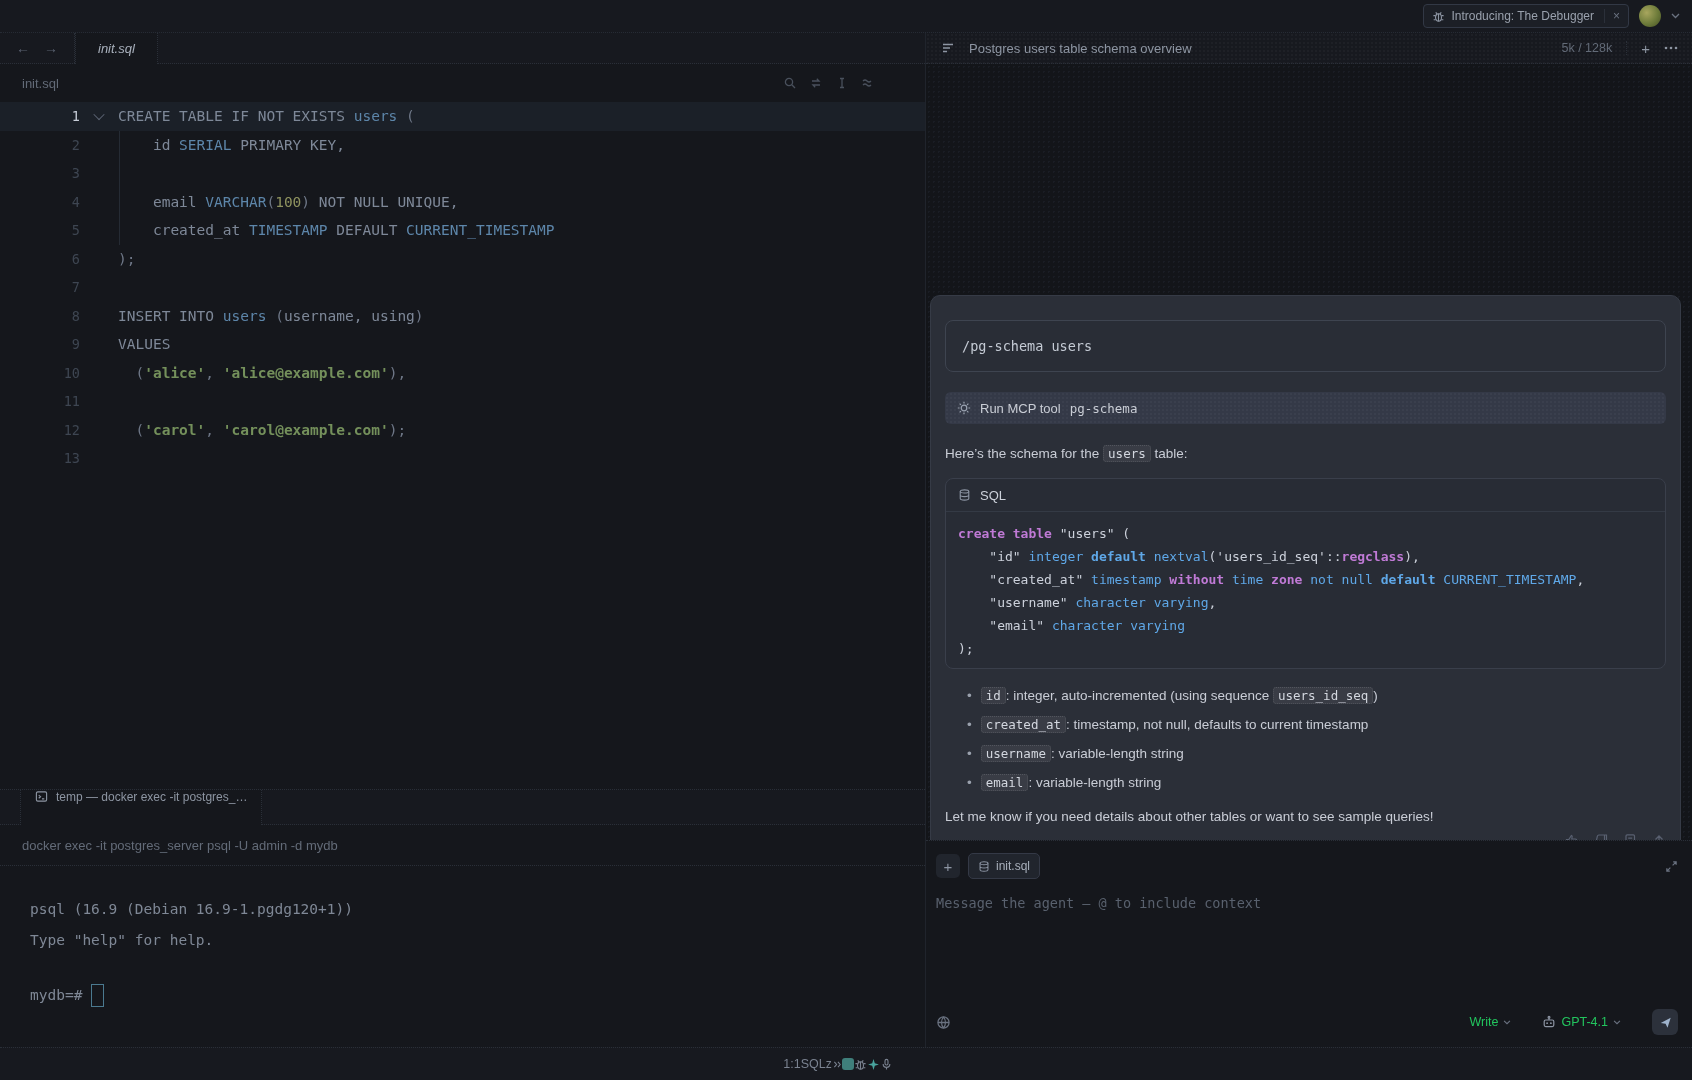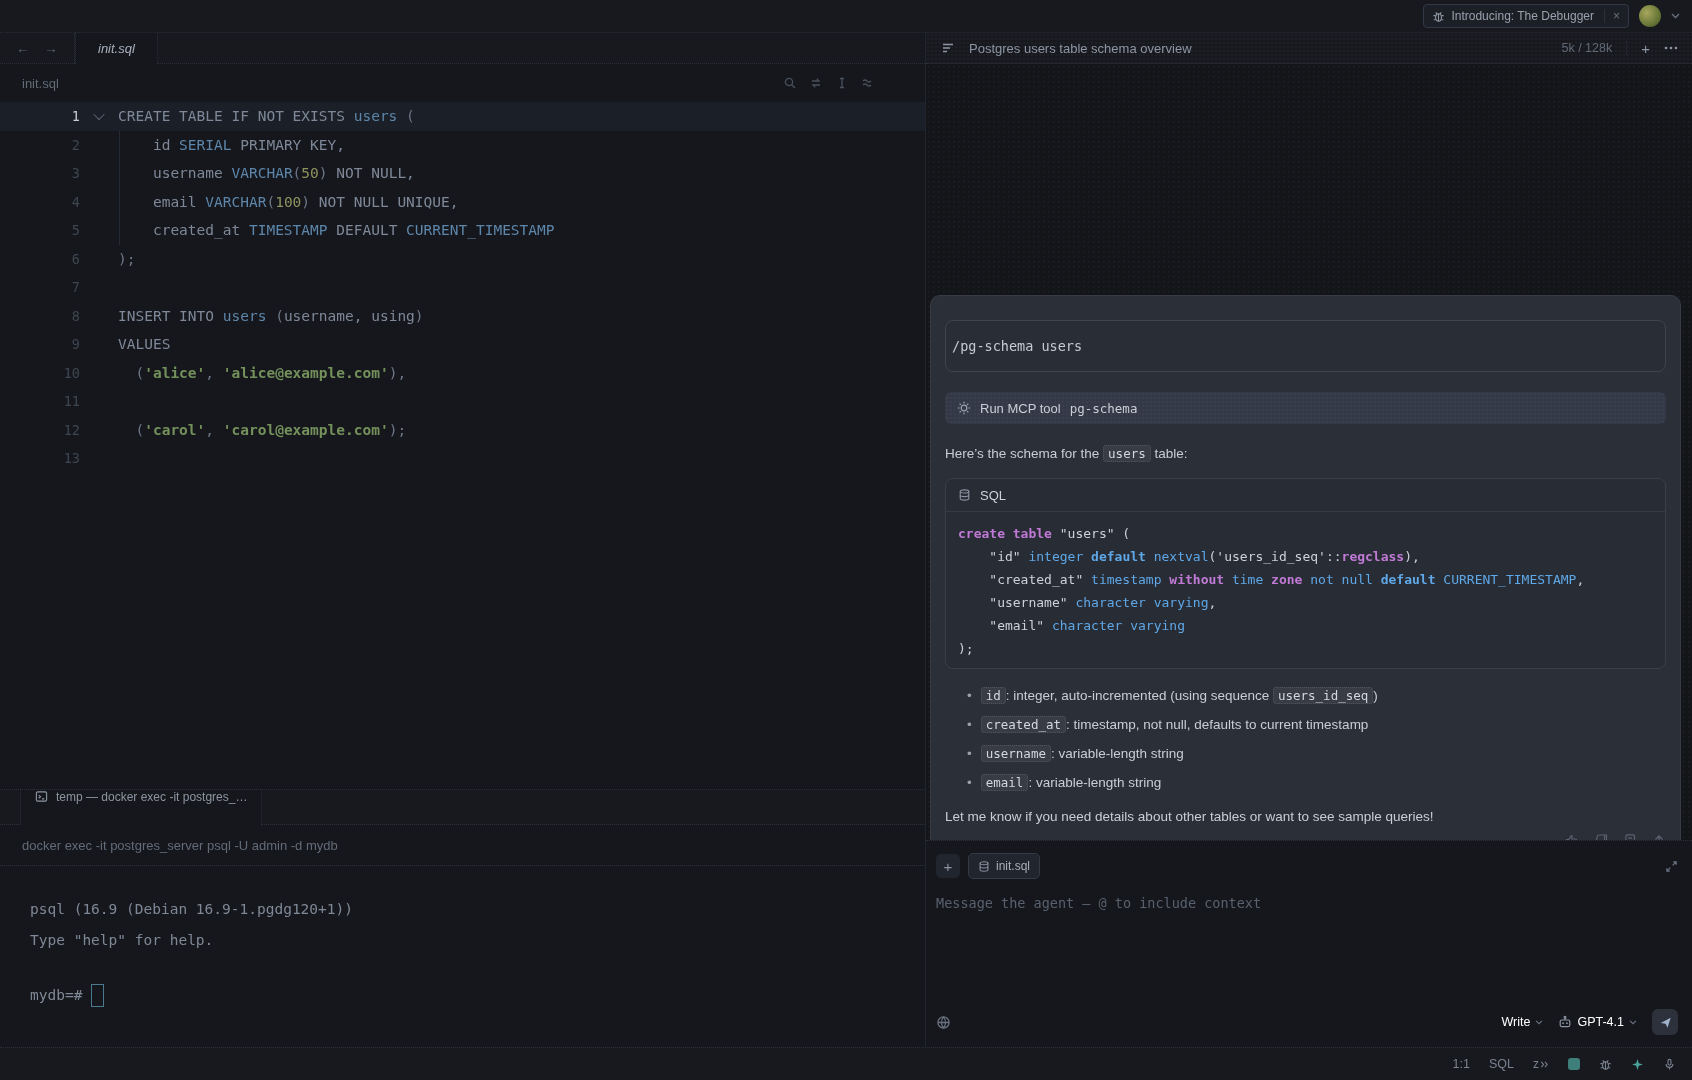--- a/index.html
+++ b/index.html
@@ -76,21 +76,21 @@
   .agent-title{flex:1;color:#8d95a2;font-size:13px;}
   .token-count{color:#626a77;font-size:12.5px;padding-right:14px;border-right:1px dotted #2a2f38;}
   .head-btn{color:#8d95a2;font-size:15px;display:flex;align-items:center;}
 
   .chat{flex:1;min-height:0;background-color:#131519;overflow:hidden;
         background-image:radial-gradient(#1a1d24 1px,transparent 1px);background-size:5px 5px;
         display:flex;flex-direction:column;}
   .card{margin:231px 11px 0 4px;background:#2b2f38;border:1px solid #363b46;border-radius:10px;
         padding:24px 14px 12px 14px;font-size:13.5px;color:#c9cdd6;}
   .user-box{height:50px;border:1px solid #3e4450;background:#292d36;border-radius:8px;
-            display:flex;align-items:center;padding-left:6px;
+            display:flex;align-items:center;padding-left:16px;
             font-family:"DejaVu Sans Mono",monospace;font-size:13.5px;color:#c5cbd5;}
   .tool-box{margin-top:20px;height:32px;background-color:#343947;border-radius:6px;display:flex;
             align-items:center;gap:9px;padding-left:12px;color:#c9cdd5;font-size:13px;text-align:right;}
   .tool-box .tool-name{font-family:"DejaVu Sans Mono",monospace;font-size:12.5px;}
   .intro{margin-top:20px;line-height:20px;}
   .icode{font-family:"DejaVu Sans Mono",monospace;font-size:12.5px;background:rgba(255,255,255,0.065);
          border:1px dotted rgba(255,255,255,0.13);border-radius:3px;padding:0 4px;color:#d3d7df;}
   .sql-block{margin-top:14px;border:1px solid #3a3f4b;border-radius:8px;background:#282c35;overflow:hidden;}
   .sql-head{height:32px;display:flex;align-items:center;gap:9px;padding-left:12px;
             border-bottom:1px solid #343a45;color:#ccd1da;font-size:13px;}
@@ -107,28 +107,28 @@
   .composer{height:182px;flex:none;border-top:1px dotted #2a2f38;background:#15171c;
             display:flex;flex-direction:column;padding:12px 14px 12px 10px;}
   .comp-top{display:flex;align-items:center;gap:8px;}
   .plus-btn{width:24px;height:24px;border-radius:5px;background:#21252d;color:#8d95a3;
             display:flex;align-items:center;justify-content:center;font-size:15px;}
   .chip{height:24px;display:flex;align-items:center;gap:6px;padding:0 9px;background:#21252d;
         border:1px solid #343946;border-radius:5px;color:#a9b0bc;font-size:12px;}
   .comp-top .spacer{flex:1;}
   .comp-input{margin-top:16px;font-family:"DejaVu Sans Mono",monospace;font-size:13.5px;
               color:#59616e;flex:1;}
-  .comp-bottom{display:flex;align-items:center;gap:15px;color:#ffffff;font-size:12.5px;}
+  .comp-bottom{display:flex;align-items:center;gap:31px;color:#22c55e;font-size:12.5px;}
   .comp-bottom .spacer{flex:1;}
   .mode-sel,.model-sel{display:flex;align-items:center;gap:5px;}
   .send-btn{width:26px;height:26px;border-radius:6px;background:#2c313b;display:flex;
             align-items:center;justify-content:center;color:#9fb3cc;}
 
   
-  .statusbar{height:32px;flex:none;display:flex;align-items:center;justify-content:flex-end;gap:19px;
+  .statusbar{height:32px;flex:none;display:flex;align-items:center;justify-content:center;
              padding-right:16px;border-top:1px dotted #2a2f38;background:#17191f;
              color:#7a8290;font-size:12.5px;}
   .sb-ic{display:flex;align-items:center;}
   .teal{color:#49a49e;}
   .ls-square{width:12px;height:12px;border-radius:3px;background:#3f7f7b;}
   .zpair{display:flex;align-items:center;gap:1px;}
 </style>
 </head>
 <body>
 
@@ -193,21 +193,21 @@
             </svg>
           </span>
         </span>
       </div>
 
       <div class="editor">
         <div class="indent-guide"></div>
         <div>
             <div class="ed-line active"><span class="gut">1</span><span class="fold has"></span><span class="codeln"><span class="e-kw">CREATE TABLE IF NOT EXISTS </span><span class="e-ty">users </span><span class="e-pun">(</span></span></div>
             <div class="ed-line"><span class="gut">2</span><span class="fold"></span><span class="codeln"><span class="e-kw">    id </span><span class="e-ty">SERIAL</span><span class="e-kw"> PRIMARY KEY,</span></span></div>
-            <div class="ed-line"><span class="gut">3</span><span class="fold"></span><span class="codeln"><span class="e-kw">    username </span><span class="e-ty">VARCHAR</span><span class="e-pun">(</span><span class="e-num">50</span><span class="e-pun">)</span><span class="e-kw"> NOT NULL,</span></span></div>
+            <div class="ed-line"><span class="gut">3</span><span class="fold"></span></div>
             <div class="ed-line"><span class="gut">4</span><span class="fold"></span><span class="codeln"><span class="e-kw">    email </span><span class="e-ty">VARCHAR</span><span class="e-pun">(</span><span class="e-num">100</span><span class="e-pun">)</span><span class="e-kw"> NOT NULL UNIQUE,</span></span></div>
             <div class="ed-line"><span class="gut">5</span><span class="fold"></span><span class="codeln"><span class="e-kw">    created_at </span><span class="e-ty">TIMESTAMP</span><span class="e-kw"> DEFAULT </span><span class="e-ty">CURRENT_TIMESTAMP</span></span></div>
             <div class="ed-line"><span class="gut">6</span><span class="fold"></span><span class="codeln"><span class="e-pun">);</span></span></div>
             <div class="ed-line"><span class="gut">7</span><span class="fold"></span><span class="codeln"></span></div>
             <div class="ed-line"><span class="gut">8</span><span class="fold"></span><span class="codeln"><span class="e-kw">INSERT INTO </span><span class="e-ty">users </span><span class="e-pun">(</span><span class="e-kw">username, using</span><span class="e-pun">)</span></span></div>
             <div class="ed-line"><span class="gut">9</span><span class="fold"></span><span class="codeln"><span class="e-kw">VALUES</span></span></div>
             <div class="ed-line"><span class="gut">10</span><span class="fold"></span><span class="codeln"><span class="e-pun">  (</span><span class="e-str">'alice'</span><span class="e-pun">, </span><span class="e-str">'alice@example.com'</span><span class="e-pun">),</span></span></div>
             <div class="ed-line"><span class="gut">11</span><span class="fold"></span></div>
             <div class="ed-line"><span class="gut">12</span><span class="fold"></span><span class="codeln"><span class="e-pun">  (</span><span class="e-str">'carol'</span><span class="e-pun">, </span><span class="e-str">'carol@example.com'</span><span class="e-pun">);</span></span></div>
             <div class="ed-line"><span class="gut">13</span><span class="fold"></span><span class="codeln"></span></div>

